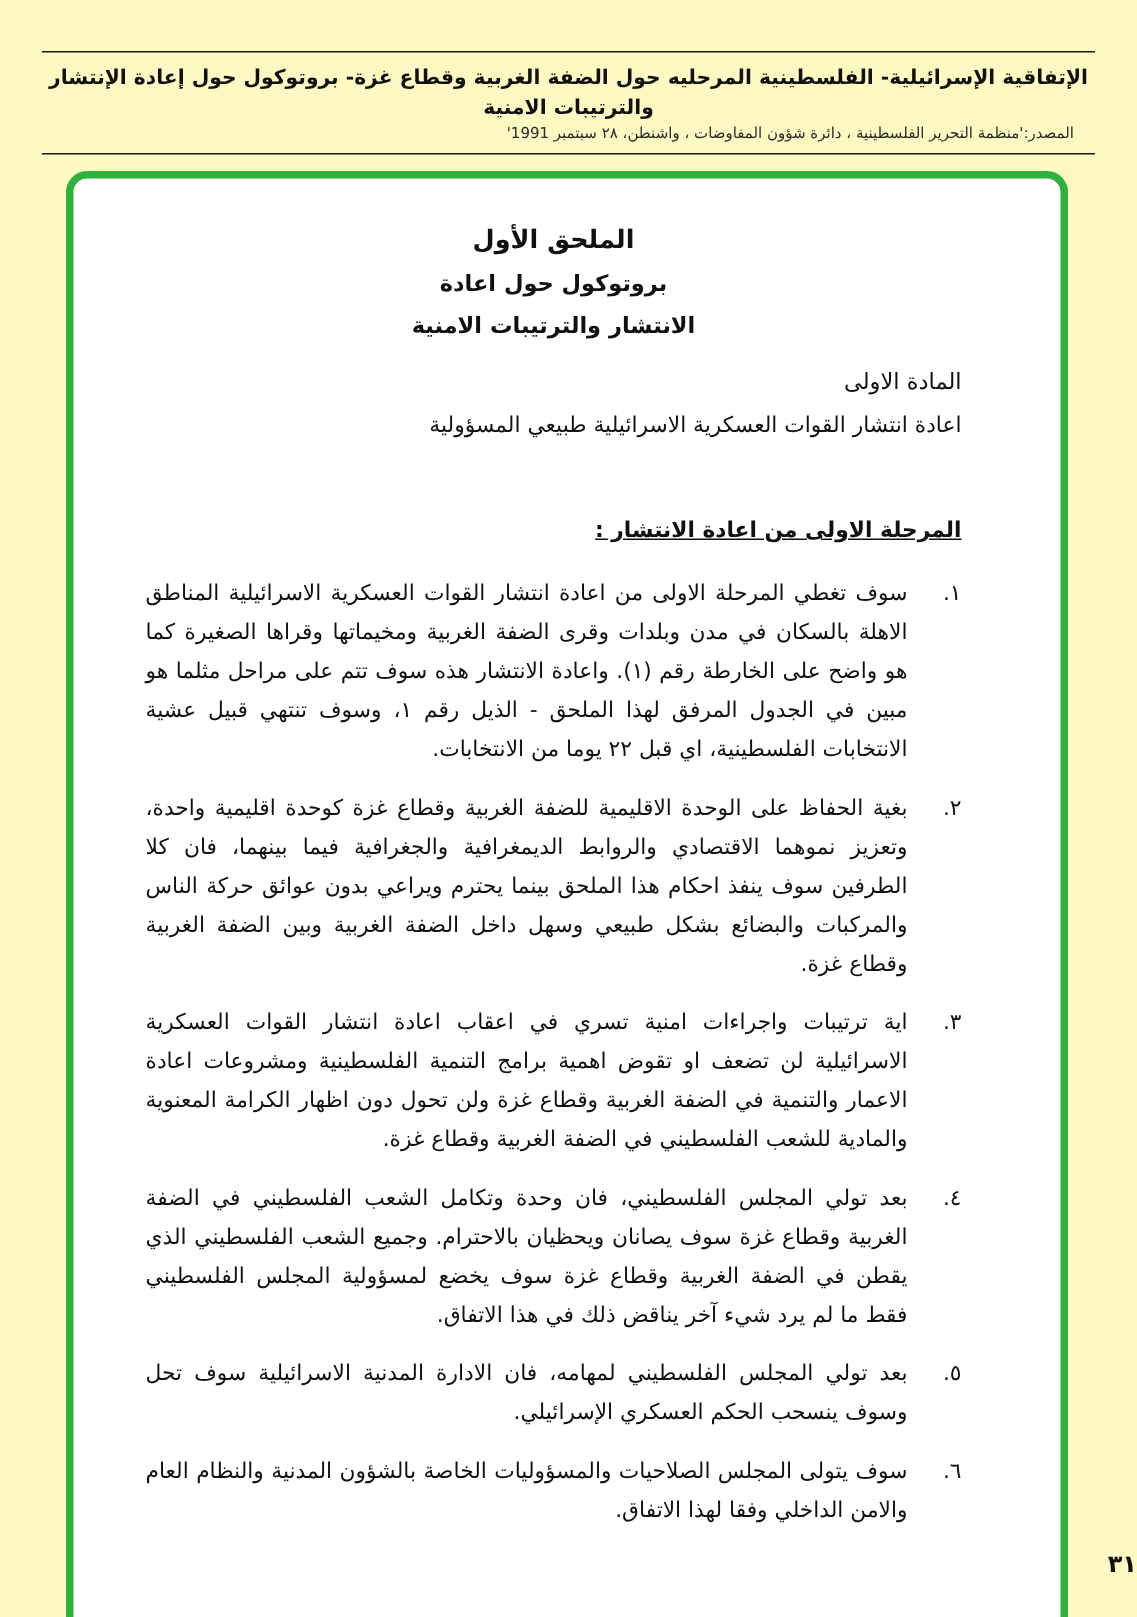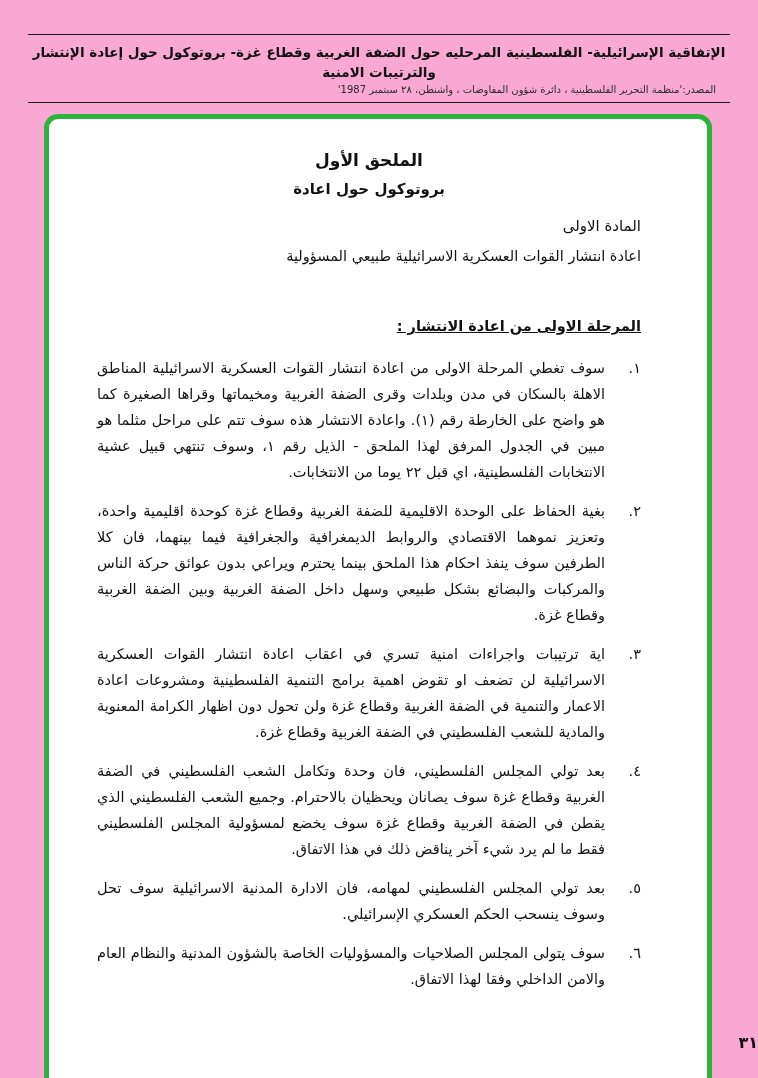--- a/index.html
+++ b/index.html
@@ -1,19 +1,19 @@
 <!DOCTYPE html>
 <html lang="ar" dir="rtl"><head>
 <meta charset="utf-8">
 <style>
   html,body{margin:0;padding:0;background:#ffffff;}
   .page{
     position:relative;
     width:758px;height:1078px;
-    background:#f9a8d4;
+    background:#fef9c3;
     font-family:"DejaVu Sans","Liberation Sans",sans-serif;
     direction:rtl;
     overflow:hidden;
     color:#111;
   }
   
   .header{position:absolute;top:34px;left:28px;right:28px;}
   .rule{border:0;border-top:1.6px solid #1a1a1a;margin:0;}
   .header-title{
     text-align:center;
@@ -92,30 +92,31 @@
   }
 </style>
 </head>
 <body>
 
 <div class="page">
 
   <div class="header">
     <hr class="rule">
     <div class="header-title">الإتفاقية الإسرائيلية- الفلسطينية المرحليه حول الضفة الغربية وقطاع غزة- بروتوكول حول إعادة الإنتشار والترتيبات الامنية</div>
-    <div class="header-source">المصدر:'منظمة التحرير الفلسطينية ، دائرة شؤون المفاوضات ، واشنطن، ٢٨ سبتمبر 1987'</div>
+    <div class="header-source">المصدر:'منظمة التحرير الفلسطينية ، دائرة شؤون المفاوضات ، واشنطن، ٢٨ سبتمبر 1991'</div>
     <hr class="rule">
   </div>
 
   <div class="doc-frame">
     <div class="doc-content">
 
       <div class="title-block">
         <div class="annex-title">الملحق الأول</div>
         <div class="subtitle">بروتوكول حول اعادة</div>
+        <div class="subtitle">الانتشار والترتيبات الامنية</div>
       </div>
 
       <div class="article-heading">المادة الاولى</div>
       <div class="article-subheading">اعادة انتشار القوات العسكرية الاسرائيلية طبيعي المسؤولية</div>
 
       <div class="section-heading">المرحلة الاولى من اعادة الانتشار :</div>
 
       <div class="item">
         <div class="item-num">١.</div>
         <div class="item-text">سوف تغطي المرحلة الاولى من اعادة انتشار القوات العسكرية الاسرائيلية المناطق الاهلة بالسكان في مدن وبلدات وقرى الضفة الغربية ومخيماتها وقراها الصغيرة كما هو واضح على الخارطة رقم (١). واعادة الانتشار هذه سوف تتم على مراحل مثلما هو مبين في الجدول المرفق لهذا الملحق - الذيل رقم ١، وسوف تنتهي قبيل عشية الانتخابات الفلسطينية، اي قبل ٢٢ يوما من الانتخابات.</div>

